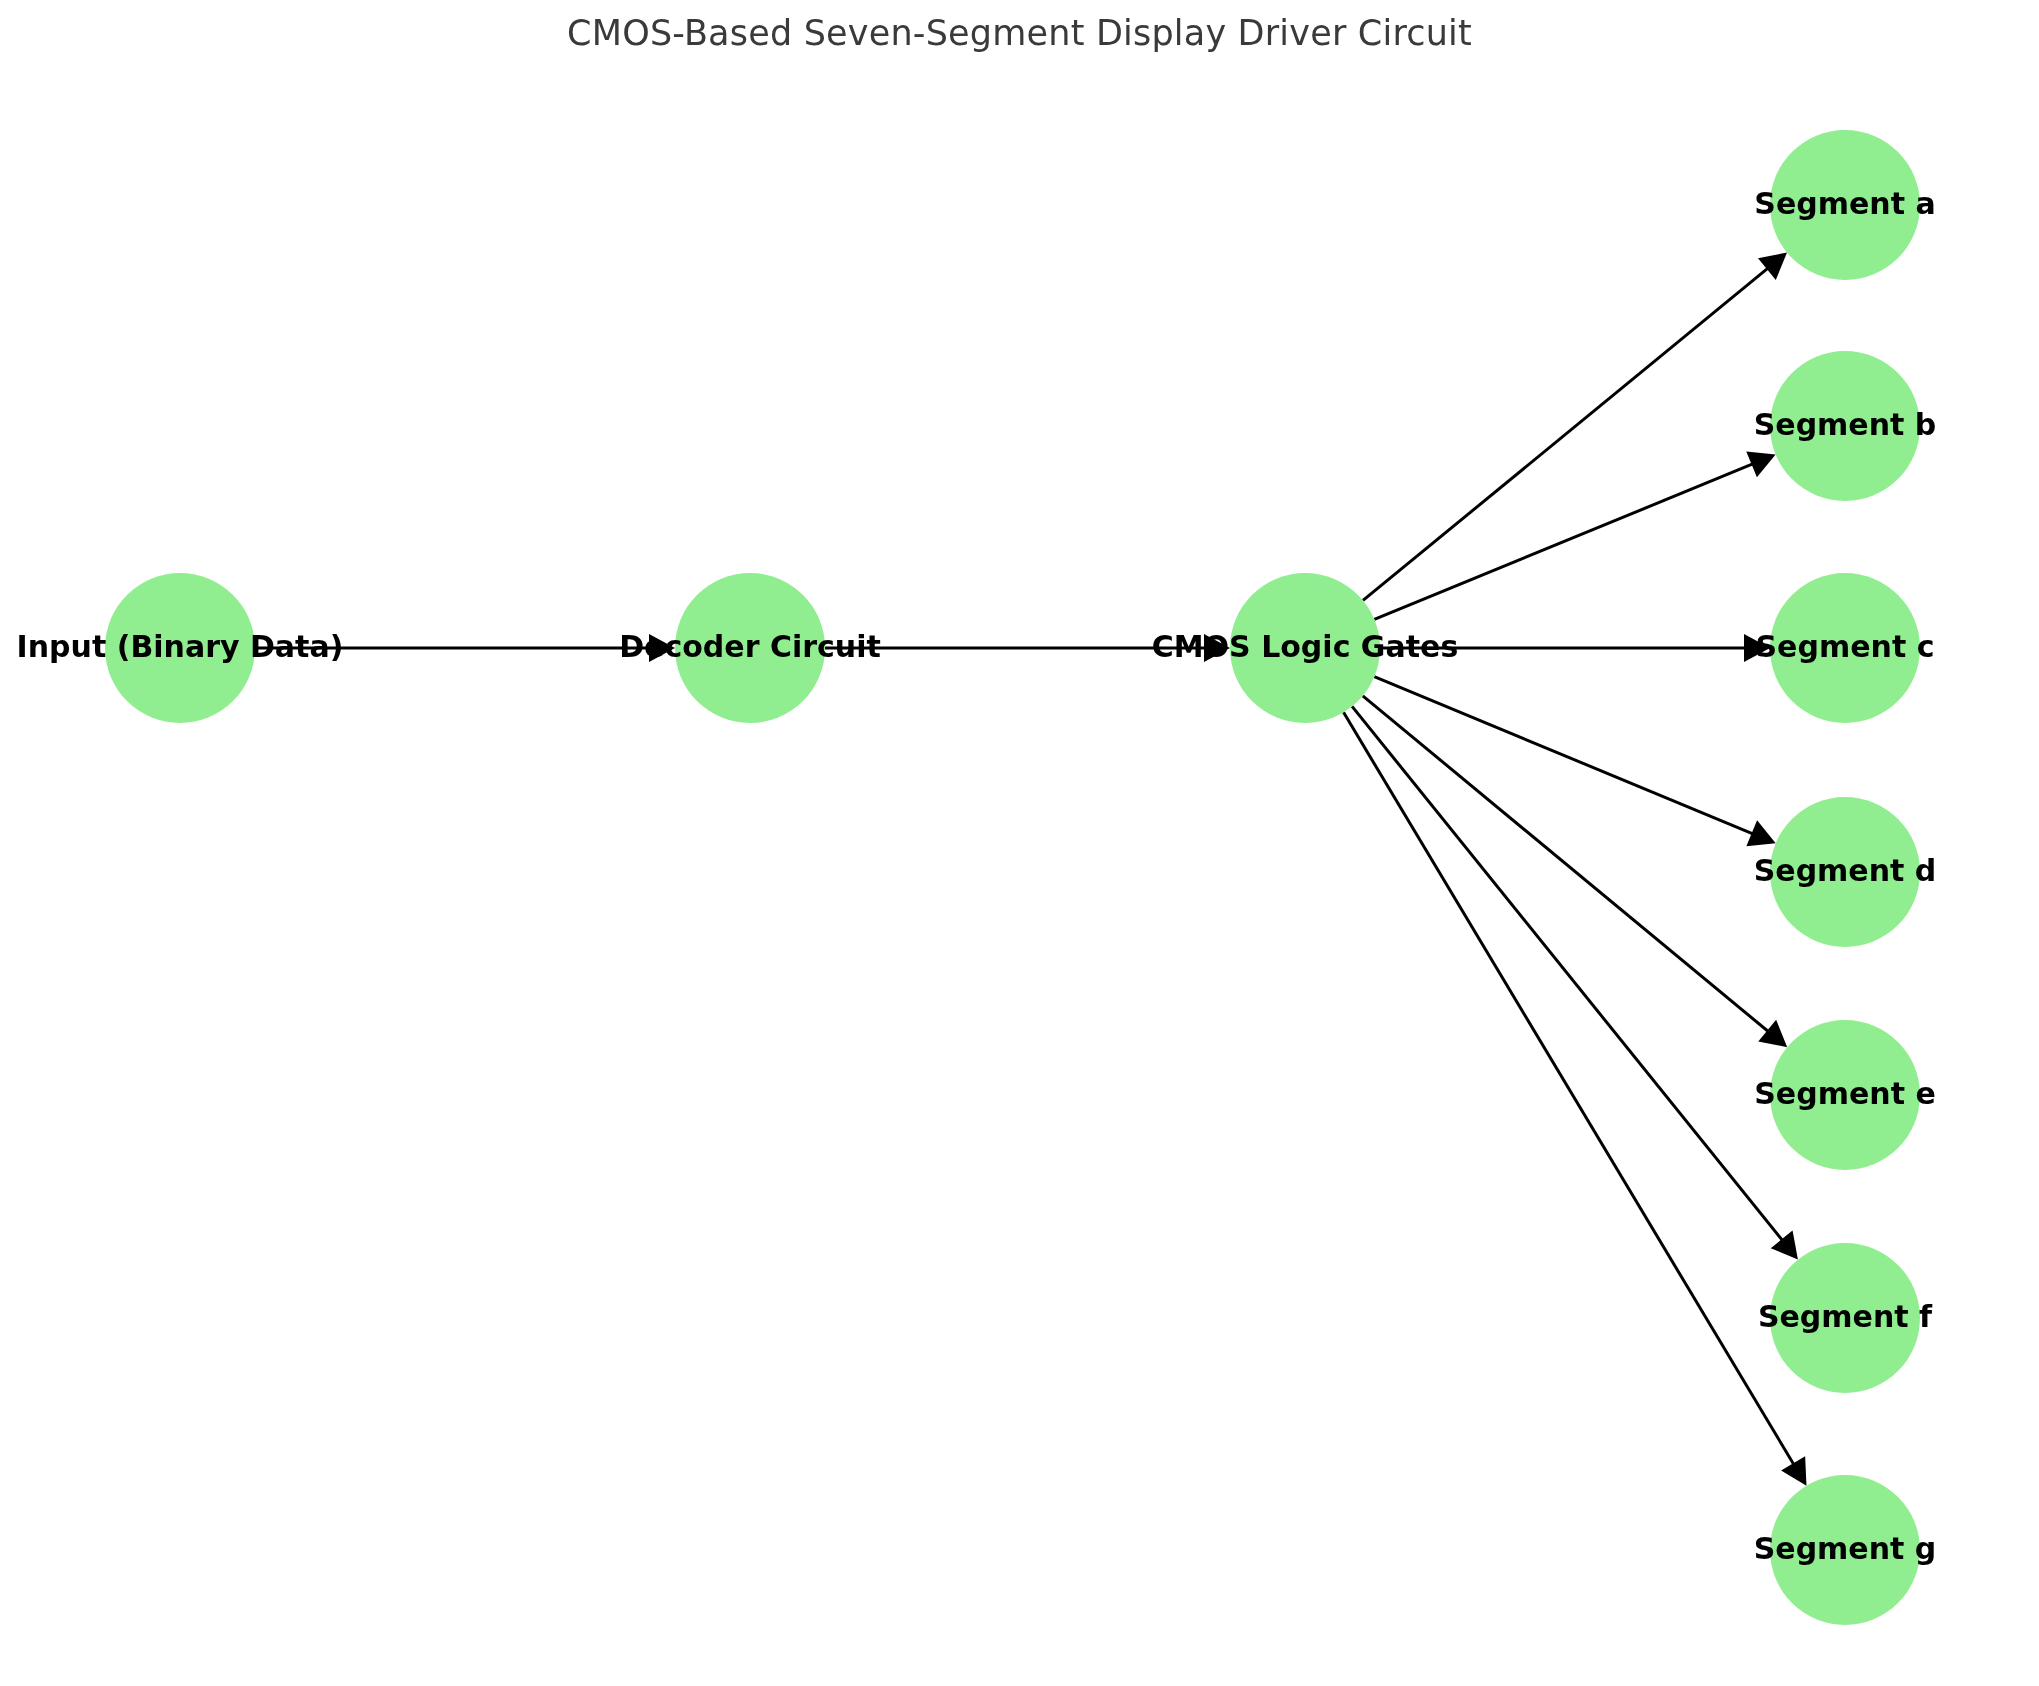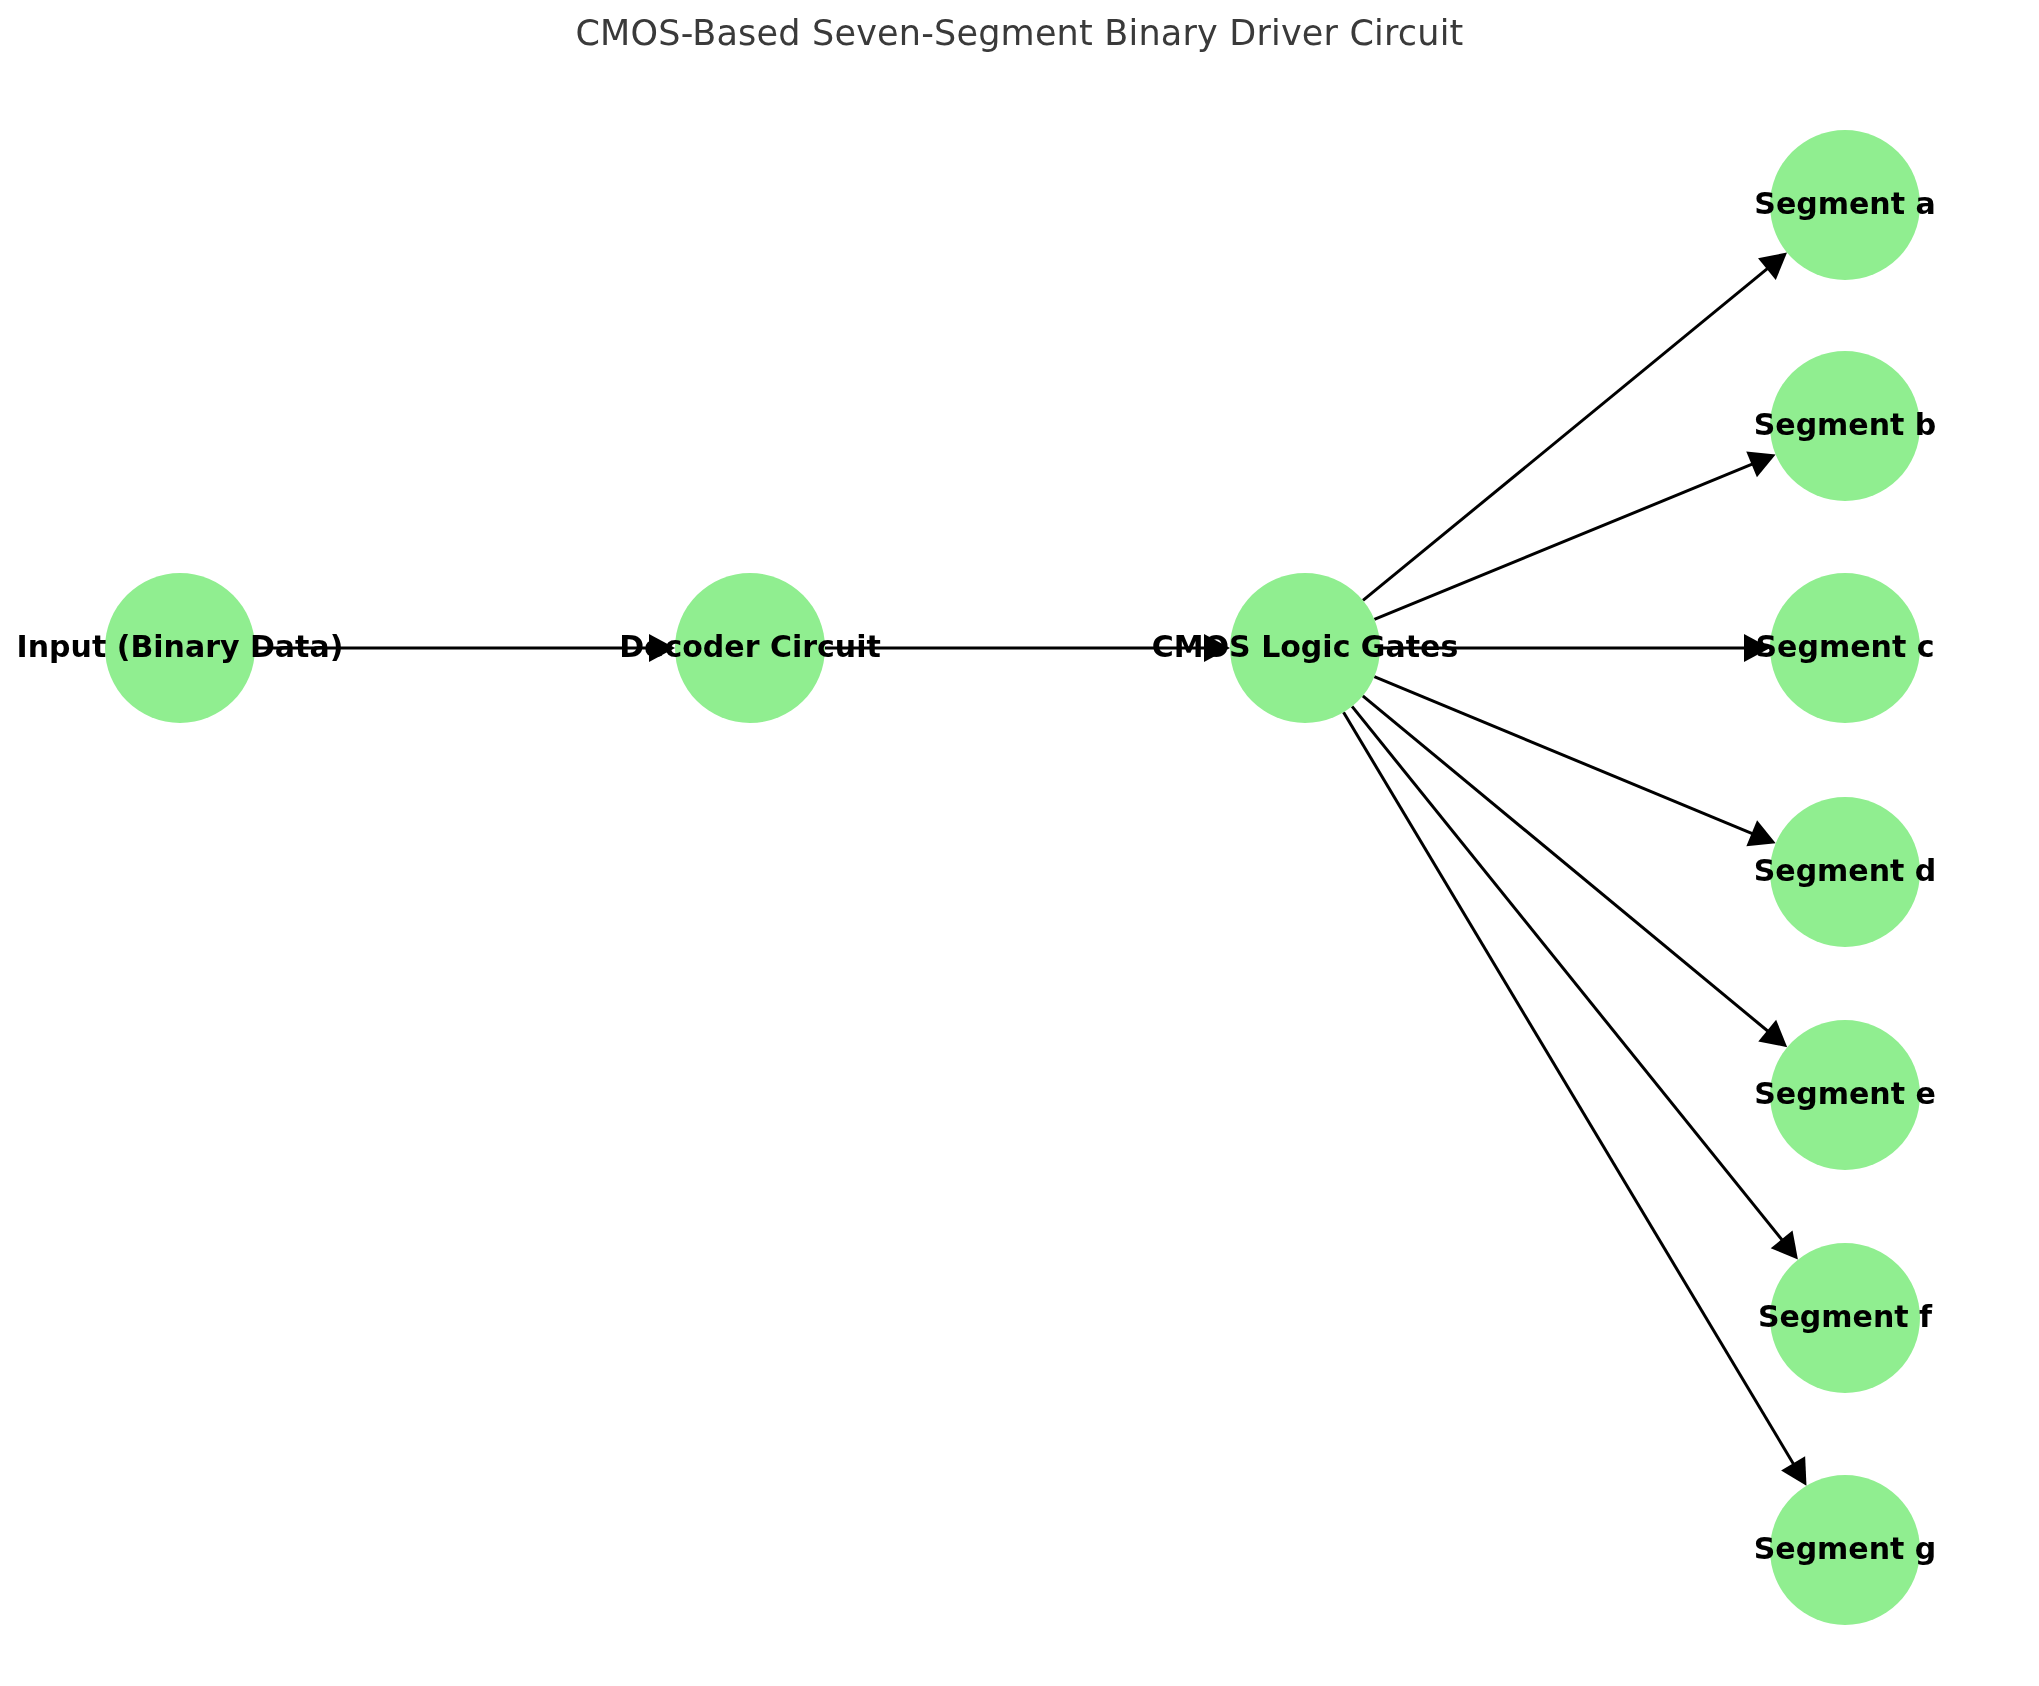--- a/index.html
+++ b/index.html
@@ -60,21 +60,21 @@
     fill: #000000;
     dominant-baseline: middle;
     text-anchor: middle;
   }
 </style>
 </head>
 <body>
 
 <div id="figure">
 
-  <div id="chart-title">CMOS-Based Seven-Segment Binary Driver Circuit</div>
+  <div id="chart-title">CMOS-Based Seven-Segment Display Driver Circuit</div>
 
   <svg id="graph-svg" viewBox="0 0 2039 1686">
     <g id="edge-layer">
         <g>
           <line x1="255" y1="648" x2="655.5" y2="648" class="graph-edge-line"></line>
           <polygon points="675,648 649,662 649,634" class="graph-arrowhead"></polygon>
         </g>
         <g>
           <line x1="825" y1="648" x2="1210.5" y2="648" class="graph-edge-line"></line>
           <polygon points="1230,648 1204,662 1204,634" class="graph-arrowhead"></polygon>

